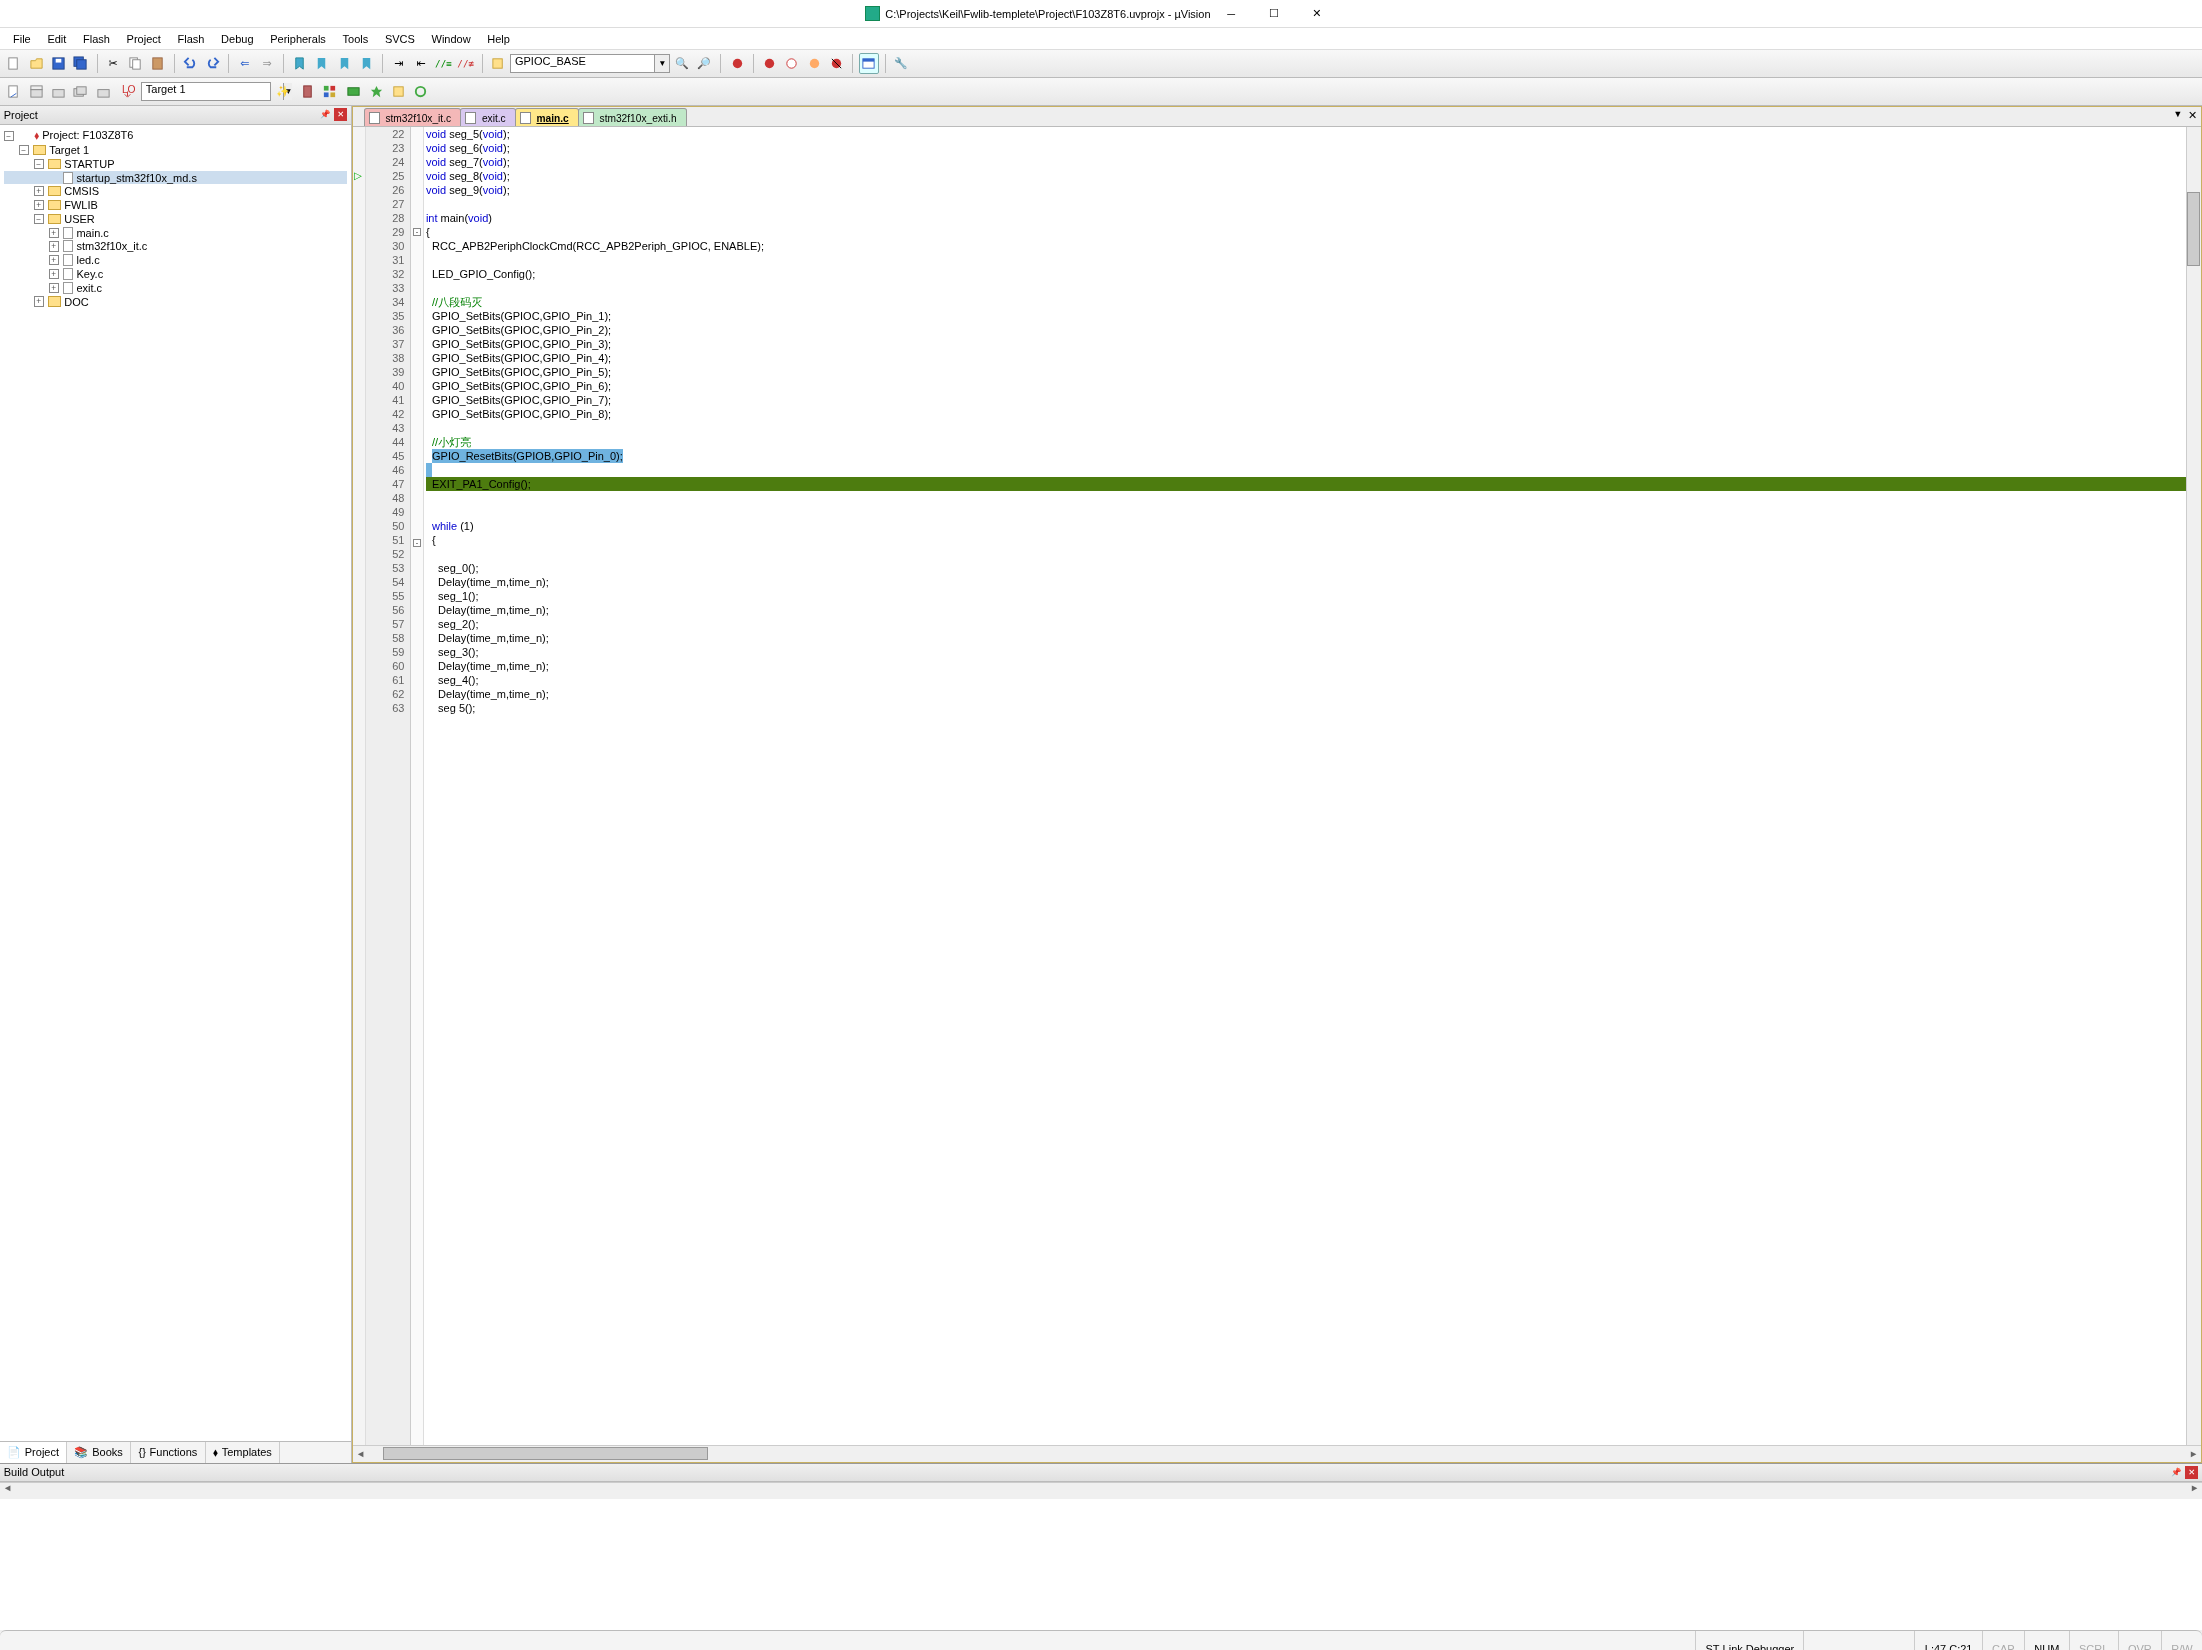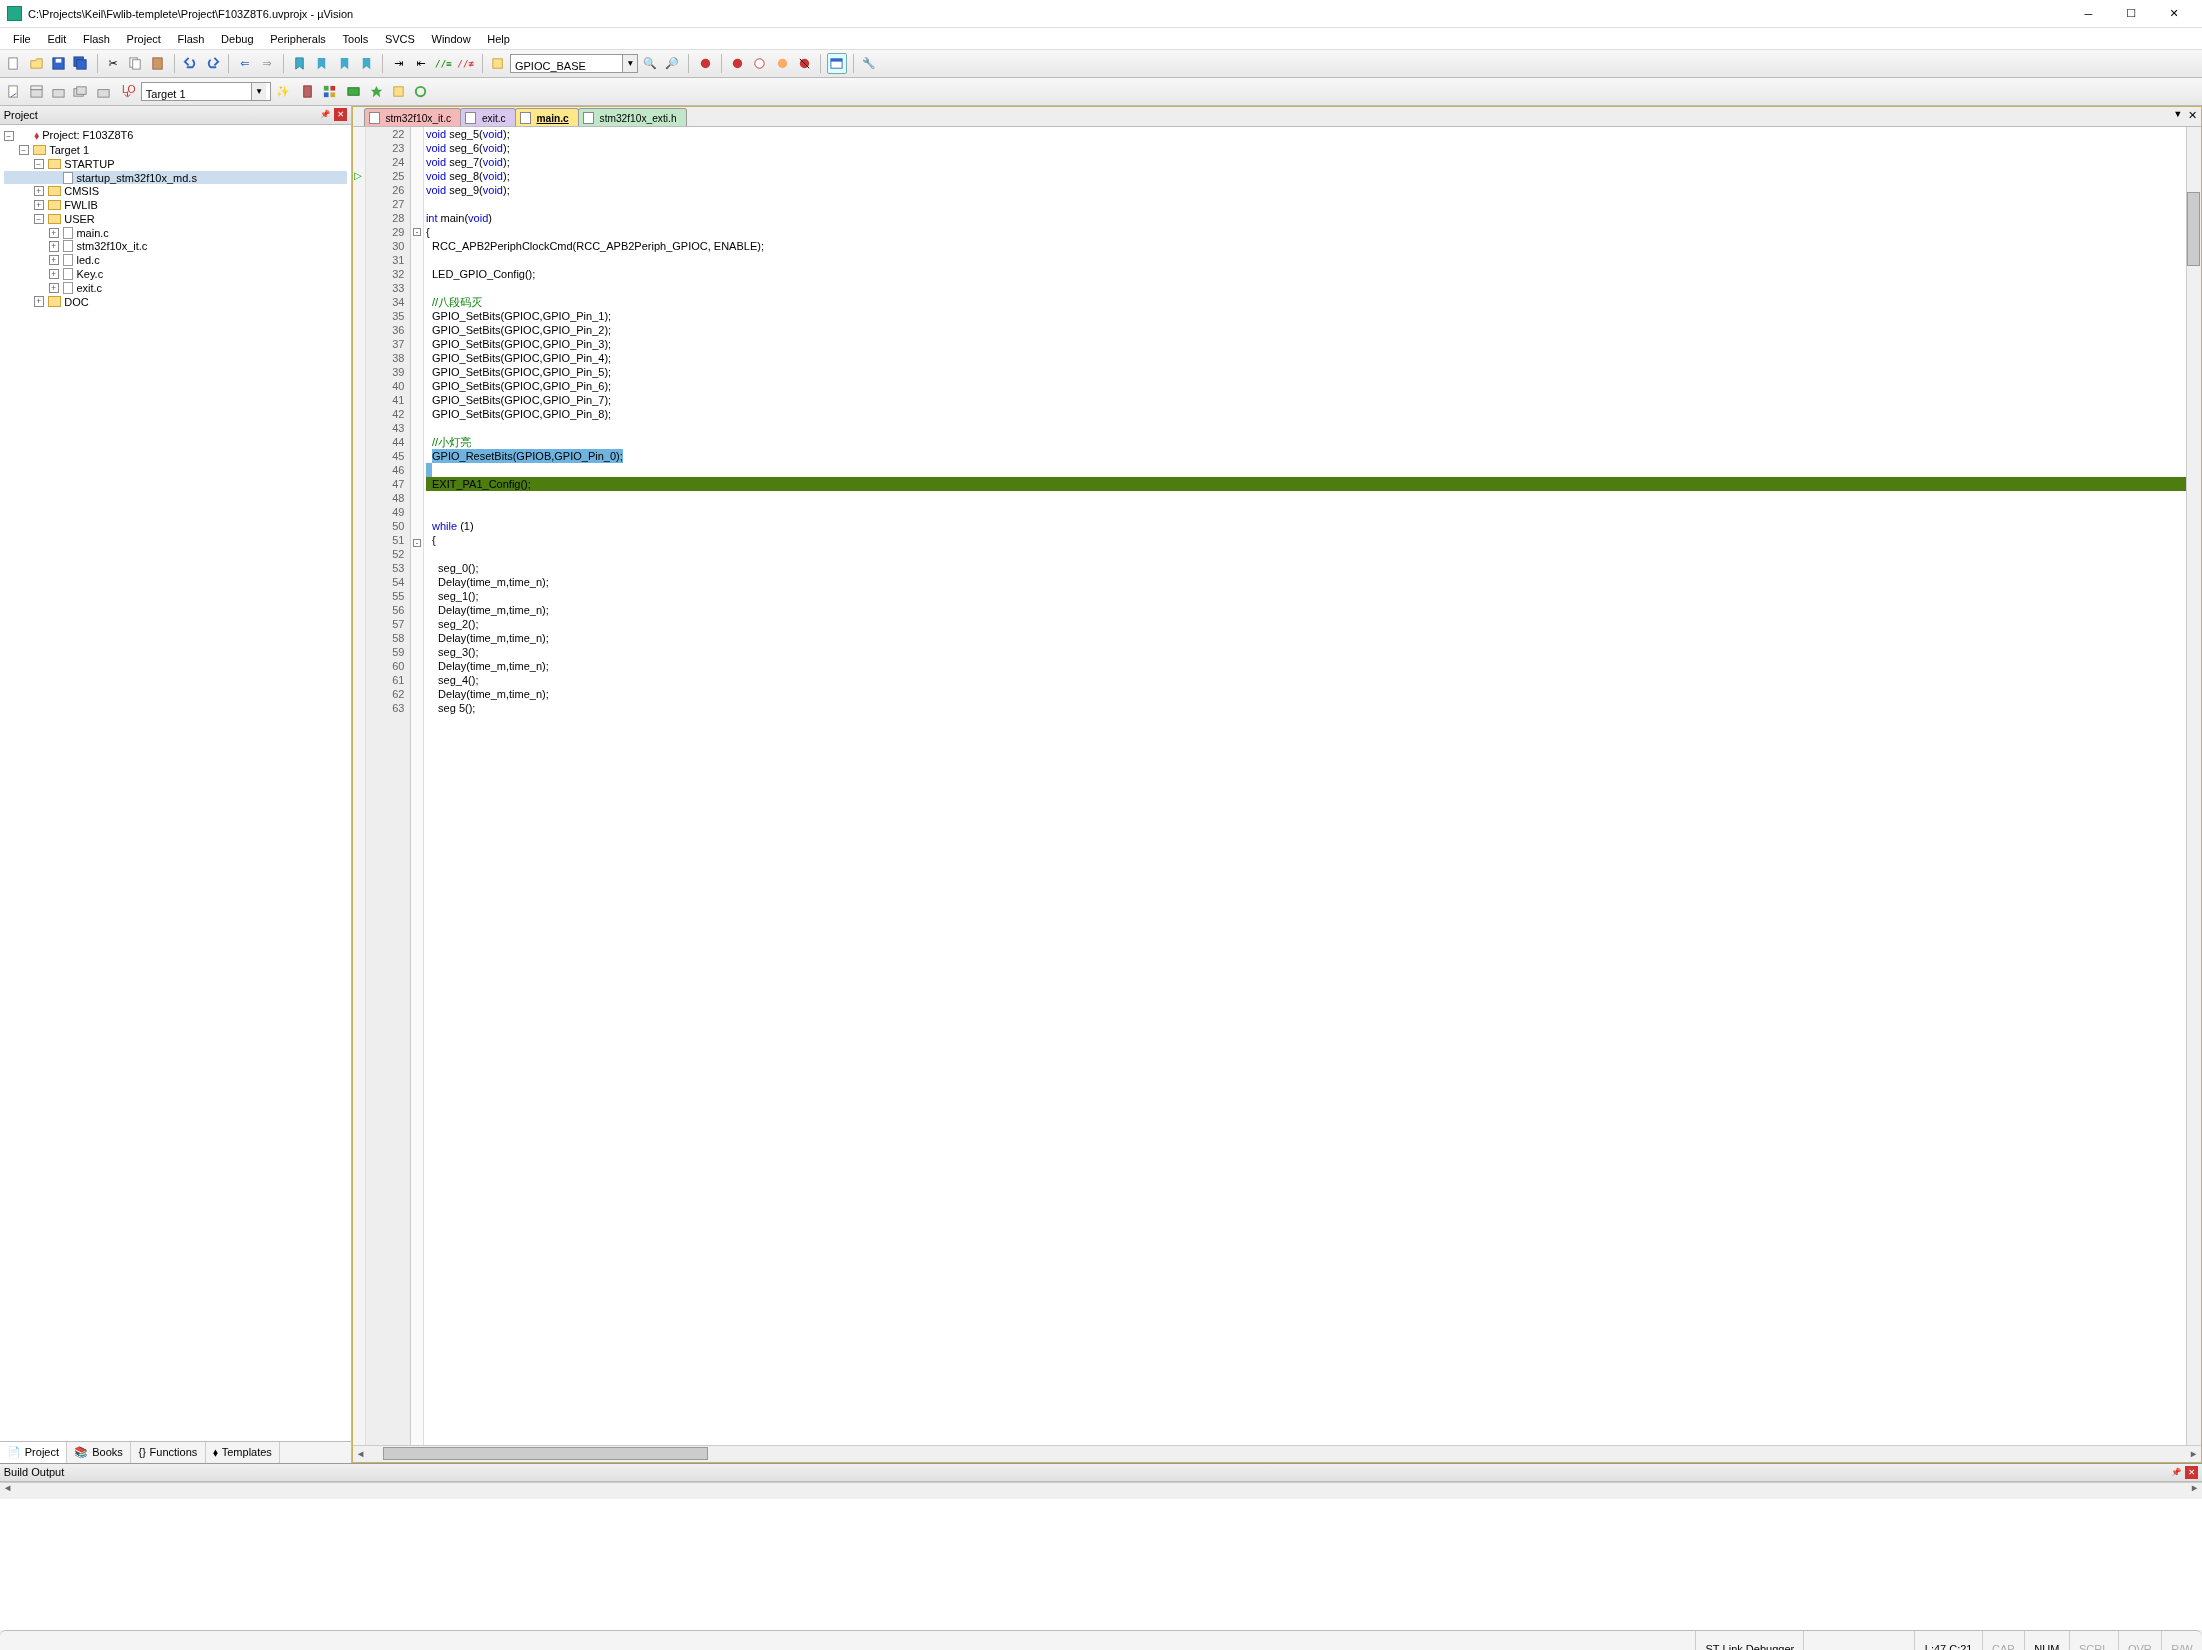--- a/index.html
+++ b/index.html
@@ -1,28 +1,28 @@
 <!DOCTYPE html>
 <html><head>
 <meta charset="utf-8">
 <style>
 * { margin: 0; padding: 0; box-sizing: border-box; font-family: "Segoe UI", Tahoma, sans-serif; font-size: 11px; }
 html, body { width: 100%; height: 100%; overflow: hidden; background: #f0f0f0; }
-.titlebar { height: 28px; background: #fff; border-bottom: 0.9px solid #ddd; display:flex; align-items:center; padding: 0 7.4px; justify-content: space-between; }
+.titlebar { height: 28px; background: #fff; border-bottom: 0.9px solid #ddd; display:flex; align-items:center; padding: 0 7.4px; justify-content: center; }
 .titlebar .title { display:flex; align-items:center; gap:5.6px; }
 .titlebar .title .ico { width:15px; height:15px; background:#2a8; border:0.9px solid #185; display:inline-block; }
 .titlebar .wincontrols { display:flex; gap:1.9px; }
 .titlebar .wincontrols .btn { width:41px; height:26px; display:flex; align-items:center; justify-content:center; }
 .menubar { height:22px; background:#fff; display:flex; align-items:center; padding: 0 5.6px; gap:1.9px; border-bottom:0.9px solid #ddd; }
 .menubar .menu { padding: 2.8px 7.4px; }
 .toolbar { height:28px; background:linear-gradient(#f8f8f8,#e8e8e8); border-bottom:0.9px solid #bbb; display:flex; align-items:center; padding:0 3.7px; gap:1.9px; }
 .toolbar .sep { width:0.9px; height:18.6px; background:#bbb; margin:0 3.7px; }
 .tb-btn { width:20.4px; height:20.4px; display:flex; align-items:center; justify-content:center; border:0.9px solid transparent; border-radius:1.9px; }
 .tb-btn svg { width:15px; height:15px; }
-.combo { display:flex; align-items:flex-end; border:0.9px solid #999; background:#fff; height:18.6px; }
+.combo { display:flex; align-items:flex-start; border:0.9px solid #999; background:#fff; height:18.6px;gap:32px; }
 .combo input { border:none; outline:none; padding:0 3.7px; font-size:11px; width:111px; }
 .combo .drop { width:15px; background:#eee; border-left:0.9px solid #999; text-align:center; font-size:8.3px; line-height:16.7px; }
 .toolbar2 { height:28px; background:linear-gradient(#f8f8f8,#e8e8e8); border-bottom:0.9px solid #bbb; display:flex; align-items:center; padding:0 3.7px; gap:1.9px; }
 .main { display:flex; height: calc(100% - 28px - 22px - 28px - 28px - 167px - 20.4px); }
 .sidebar { width:352px; border-right:0.9px solid #bbb; display:flex; flex-direction:column; background:#fff; }
 .panel-title { height:18.6px; background:linear-gradient(#f0f0f0,#e0e0e0); border-bottom:0.9px solid #bbb; display:flex; align-items:center; justify-content:space-between; padding:0 3.7px; font-size:10.2px; }
 .panel-title .pt-btns { display:flex; gap:1.9px; }
 .panel-title .pt-btn { width:13px; height:13px; font-size:8.3px; text-align:center; line-height:13px; }
 .panel-title .pt-close { background:#c33; color:#fff; }
 .tree { flex:1; overflow:auto; padding:3.7px; font-size:11px; }

